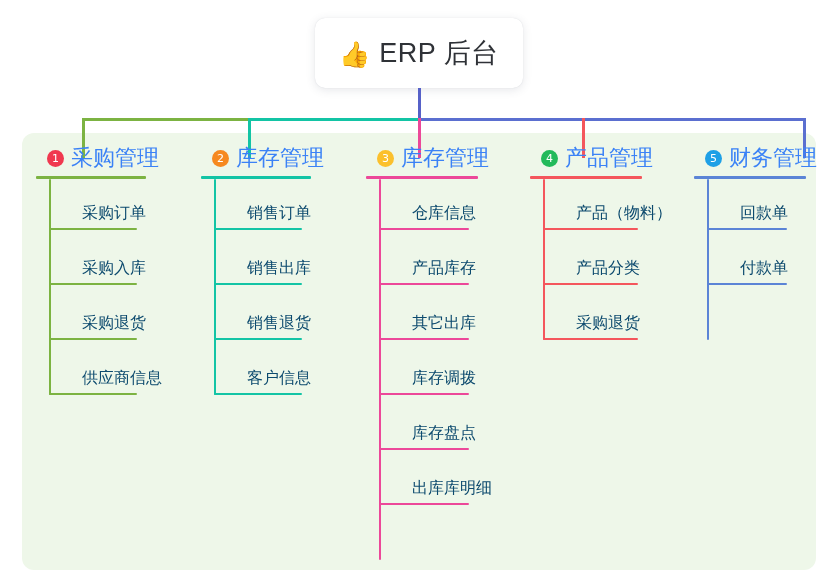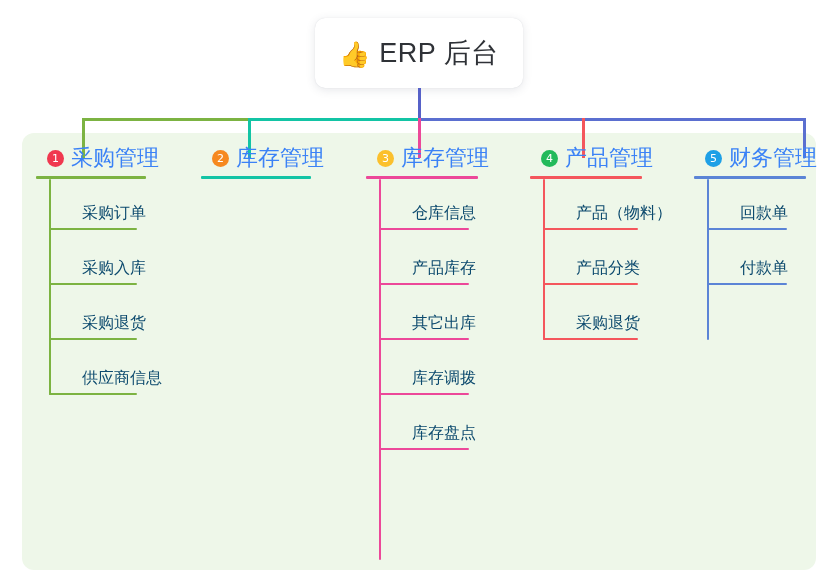--- a/index.html
+++ b/index.html
@@ -188,20 +188,39 @@
             <div class="leaf-rule" style="width: 88px; background: rgb(124, 179, 66);"></div>
           </div>
         </div>
       </div>
       <div class="column" style="left: 201px;">
         <div class="col-header">
           <span class="badge" style="background: rgb(246, 137, 31);">2</span>
           <span class="col-title">库存管理</span>
         </div>
         <div class="col-header-rule" style="width: 110px; background: rgb(19, 196, 165);"></div>
+        <div class="col-body">
+          <div class="spine" style="height: 216px; background: rgb(19, 196, 165);"></div>
+          <div class="leaf">
+            <div class="leaf-label">销售订单</div>
+            <div class="leaf-rule" style="width: 88px; background: rgb(19, 196, 165);"></div>
+          </div>
+          <div class="leaf">
+            <div class="leaf-label">销售出库</div>
+            <div class="leaf-rule" style="width: 88px; background: rgb(19, 196, 165);"></div>
+          </div>
+          <div class="leaf">
+            <div class="leaf-label">销售退货</div>
+            <div class="leaf-rule" style="width: 88px; background: rgb(19, 196, 165);"></div>
+          </div>
+          <div class="leaf">
+            <div class="leaf-label">客户信息</div>
+            <div class="leaf-rule" style="width: 88px; background: rgb(19, 196, 165);"></div>
+          </div>
+        </div>
       </div>
       <div class="column" style="left: 366px;">
         <div class="col-header">
           <span class="badge" style="background: rgb(251, 192, 45);">3</span>
           <span class="col-title">库存管理</span>
         </div>
         <div class="col-header-rule" style="width: 112px; background: rgb(236, 72, 153);"></div>
         <div class="col-body">
           <div class="spine" style="height: 381px; background: rgb(236, 72, 153);"></div>
           <div class="leaf">
@@ -217,20 +236,24 @@
             <div class="leaf-rule" style="width: 90px; background: rgb(236, 72, 153);"></div>
           </div>
           <div class="leaf">
             <div class="leaf-label">库存调拨</div>
             <div class="leaf-rule" style="width: 90px; background: rgb(236, 72, 153);"></div>
           </div>
           <div class="leaf">
             <div class="leaf-label">库存盘点</div>
             <div class="leaf-rule" style="width: 90px; background: rgb(236, 72, 153);"></div>
           </div>
+          <div class="leaf">
+            <div class="leaf-label">出库库明细</div>
+            <div class="leaf-rule" style="width: 90px; background: rgb(236, 72, 153);"></div>
+          </div>
         </div>
       </div>
       <div class="column" style="left: 530px;">
         <div class="col-header">
           <span class="badge" style="background: rgb(34, 186, 90);">4</span>
           <span class="col-title">产品管理</span>
         </div>
         <div class="col-header-rule" style="width: 112px; background: rgb(244, 86, 92);"></div>
         <div class="col-body">
           <div class="spine" style="height: 161px; background: rgb(244, 86, 92);"></div>

